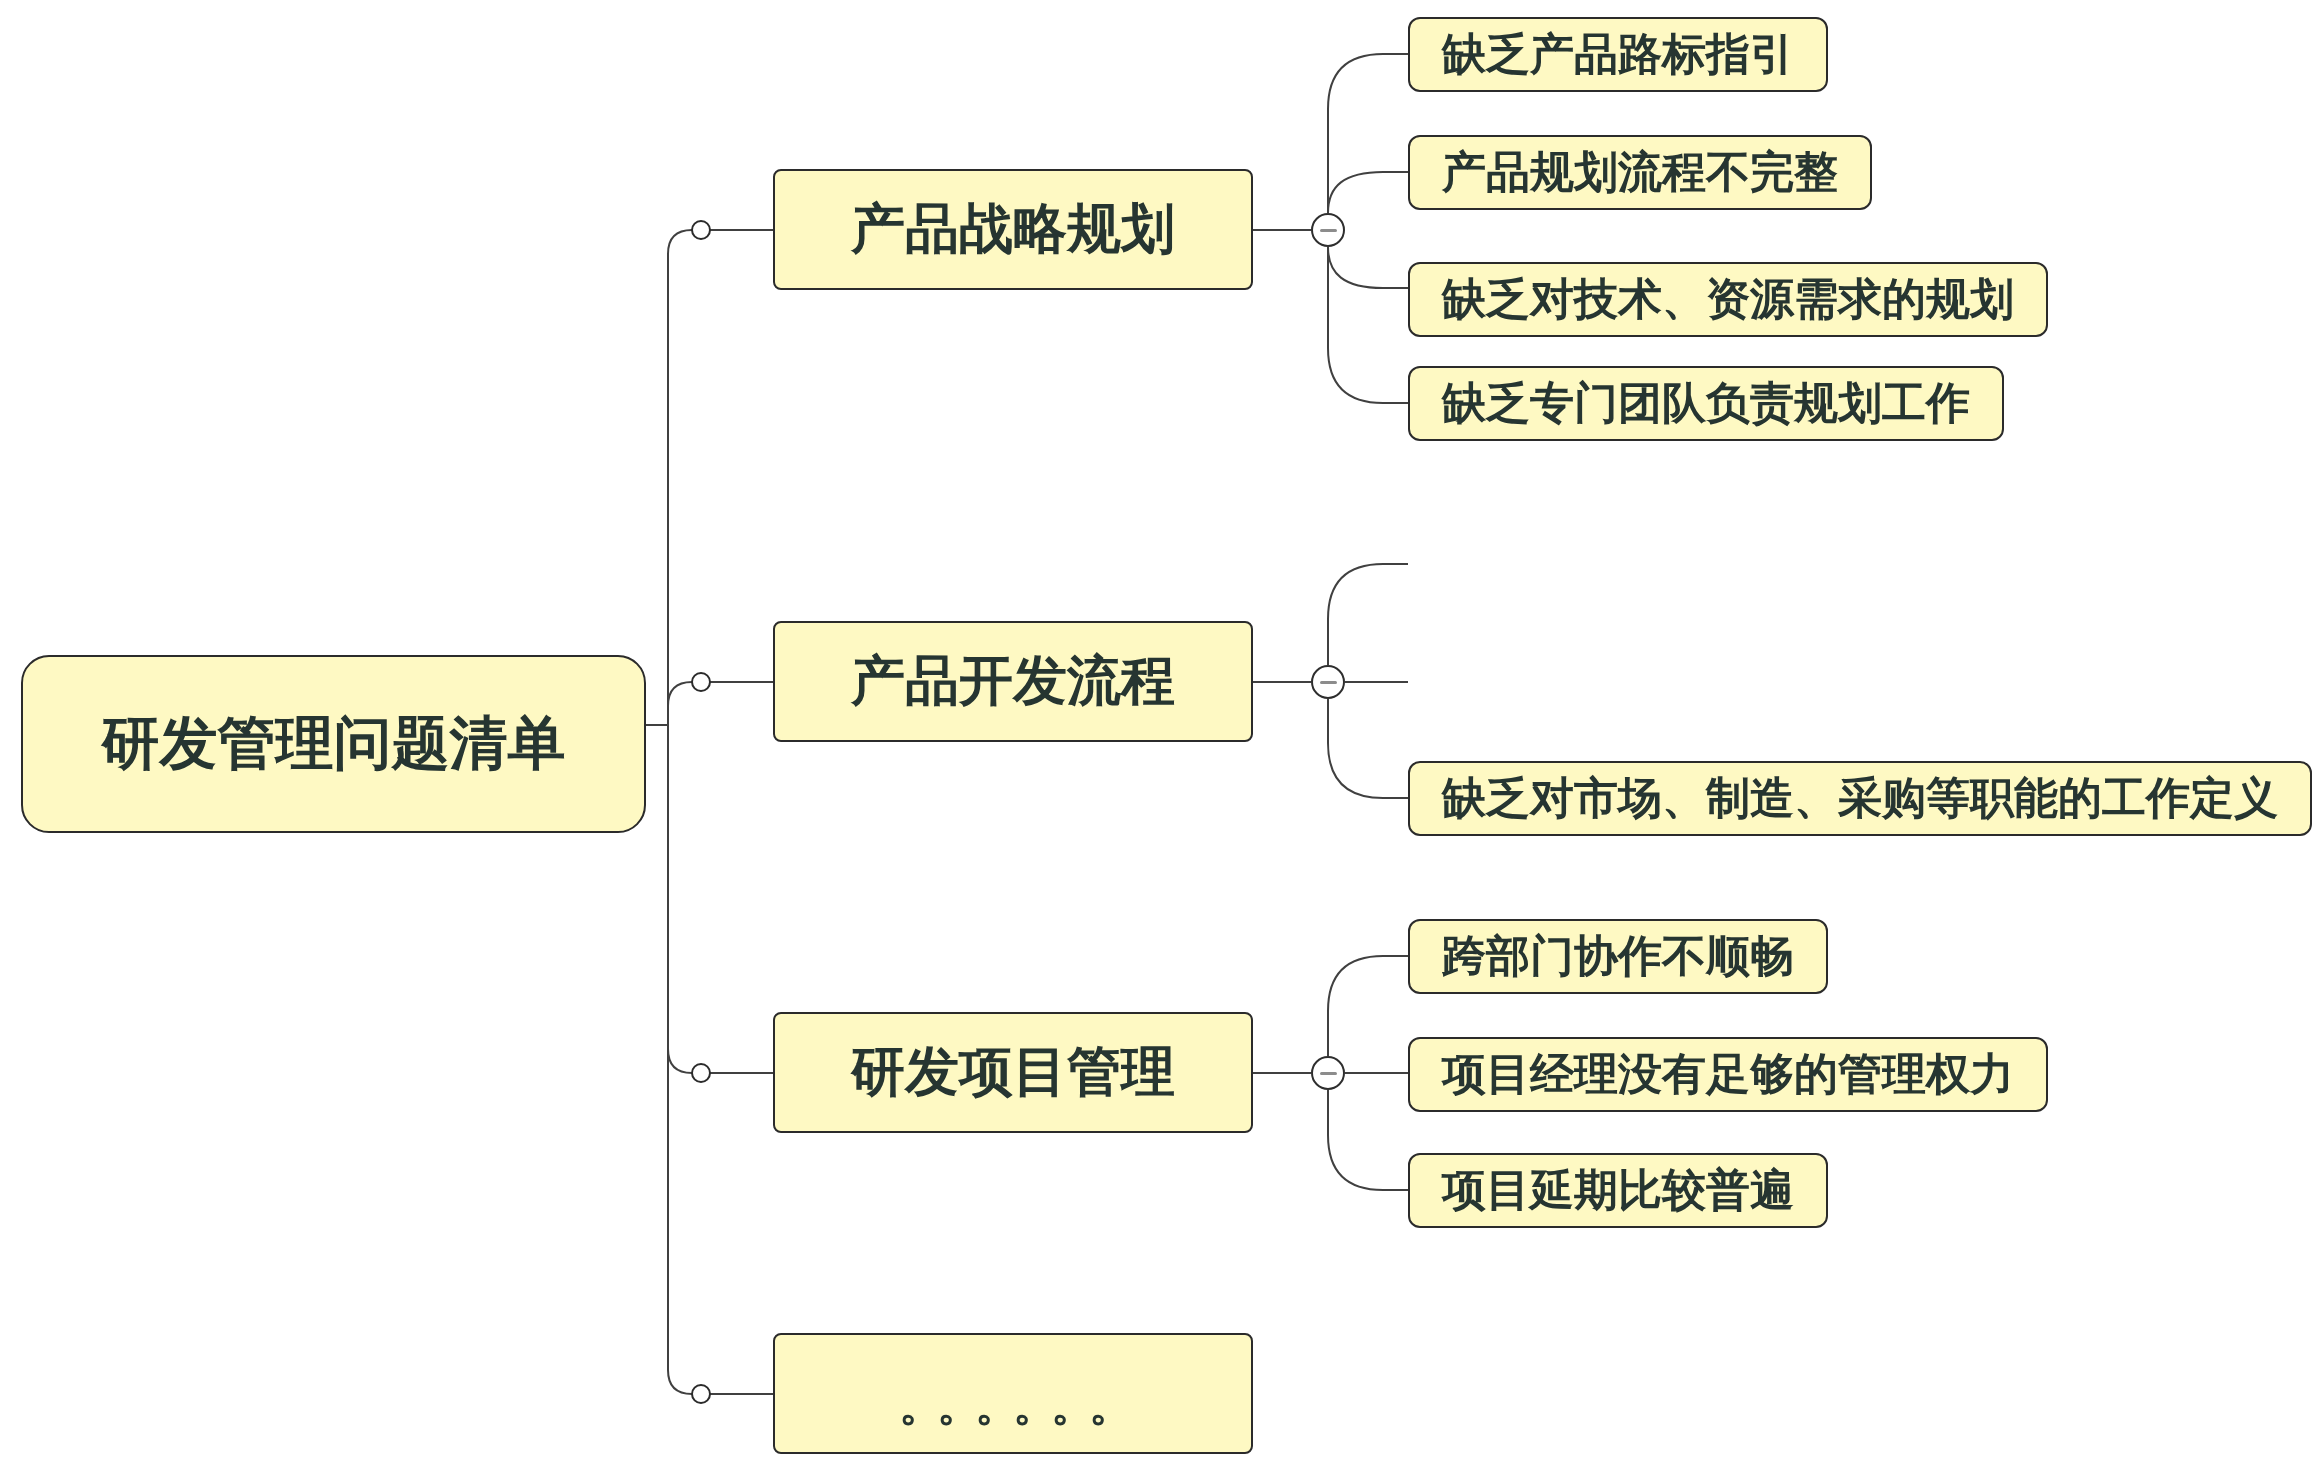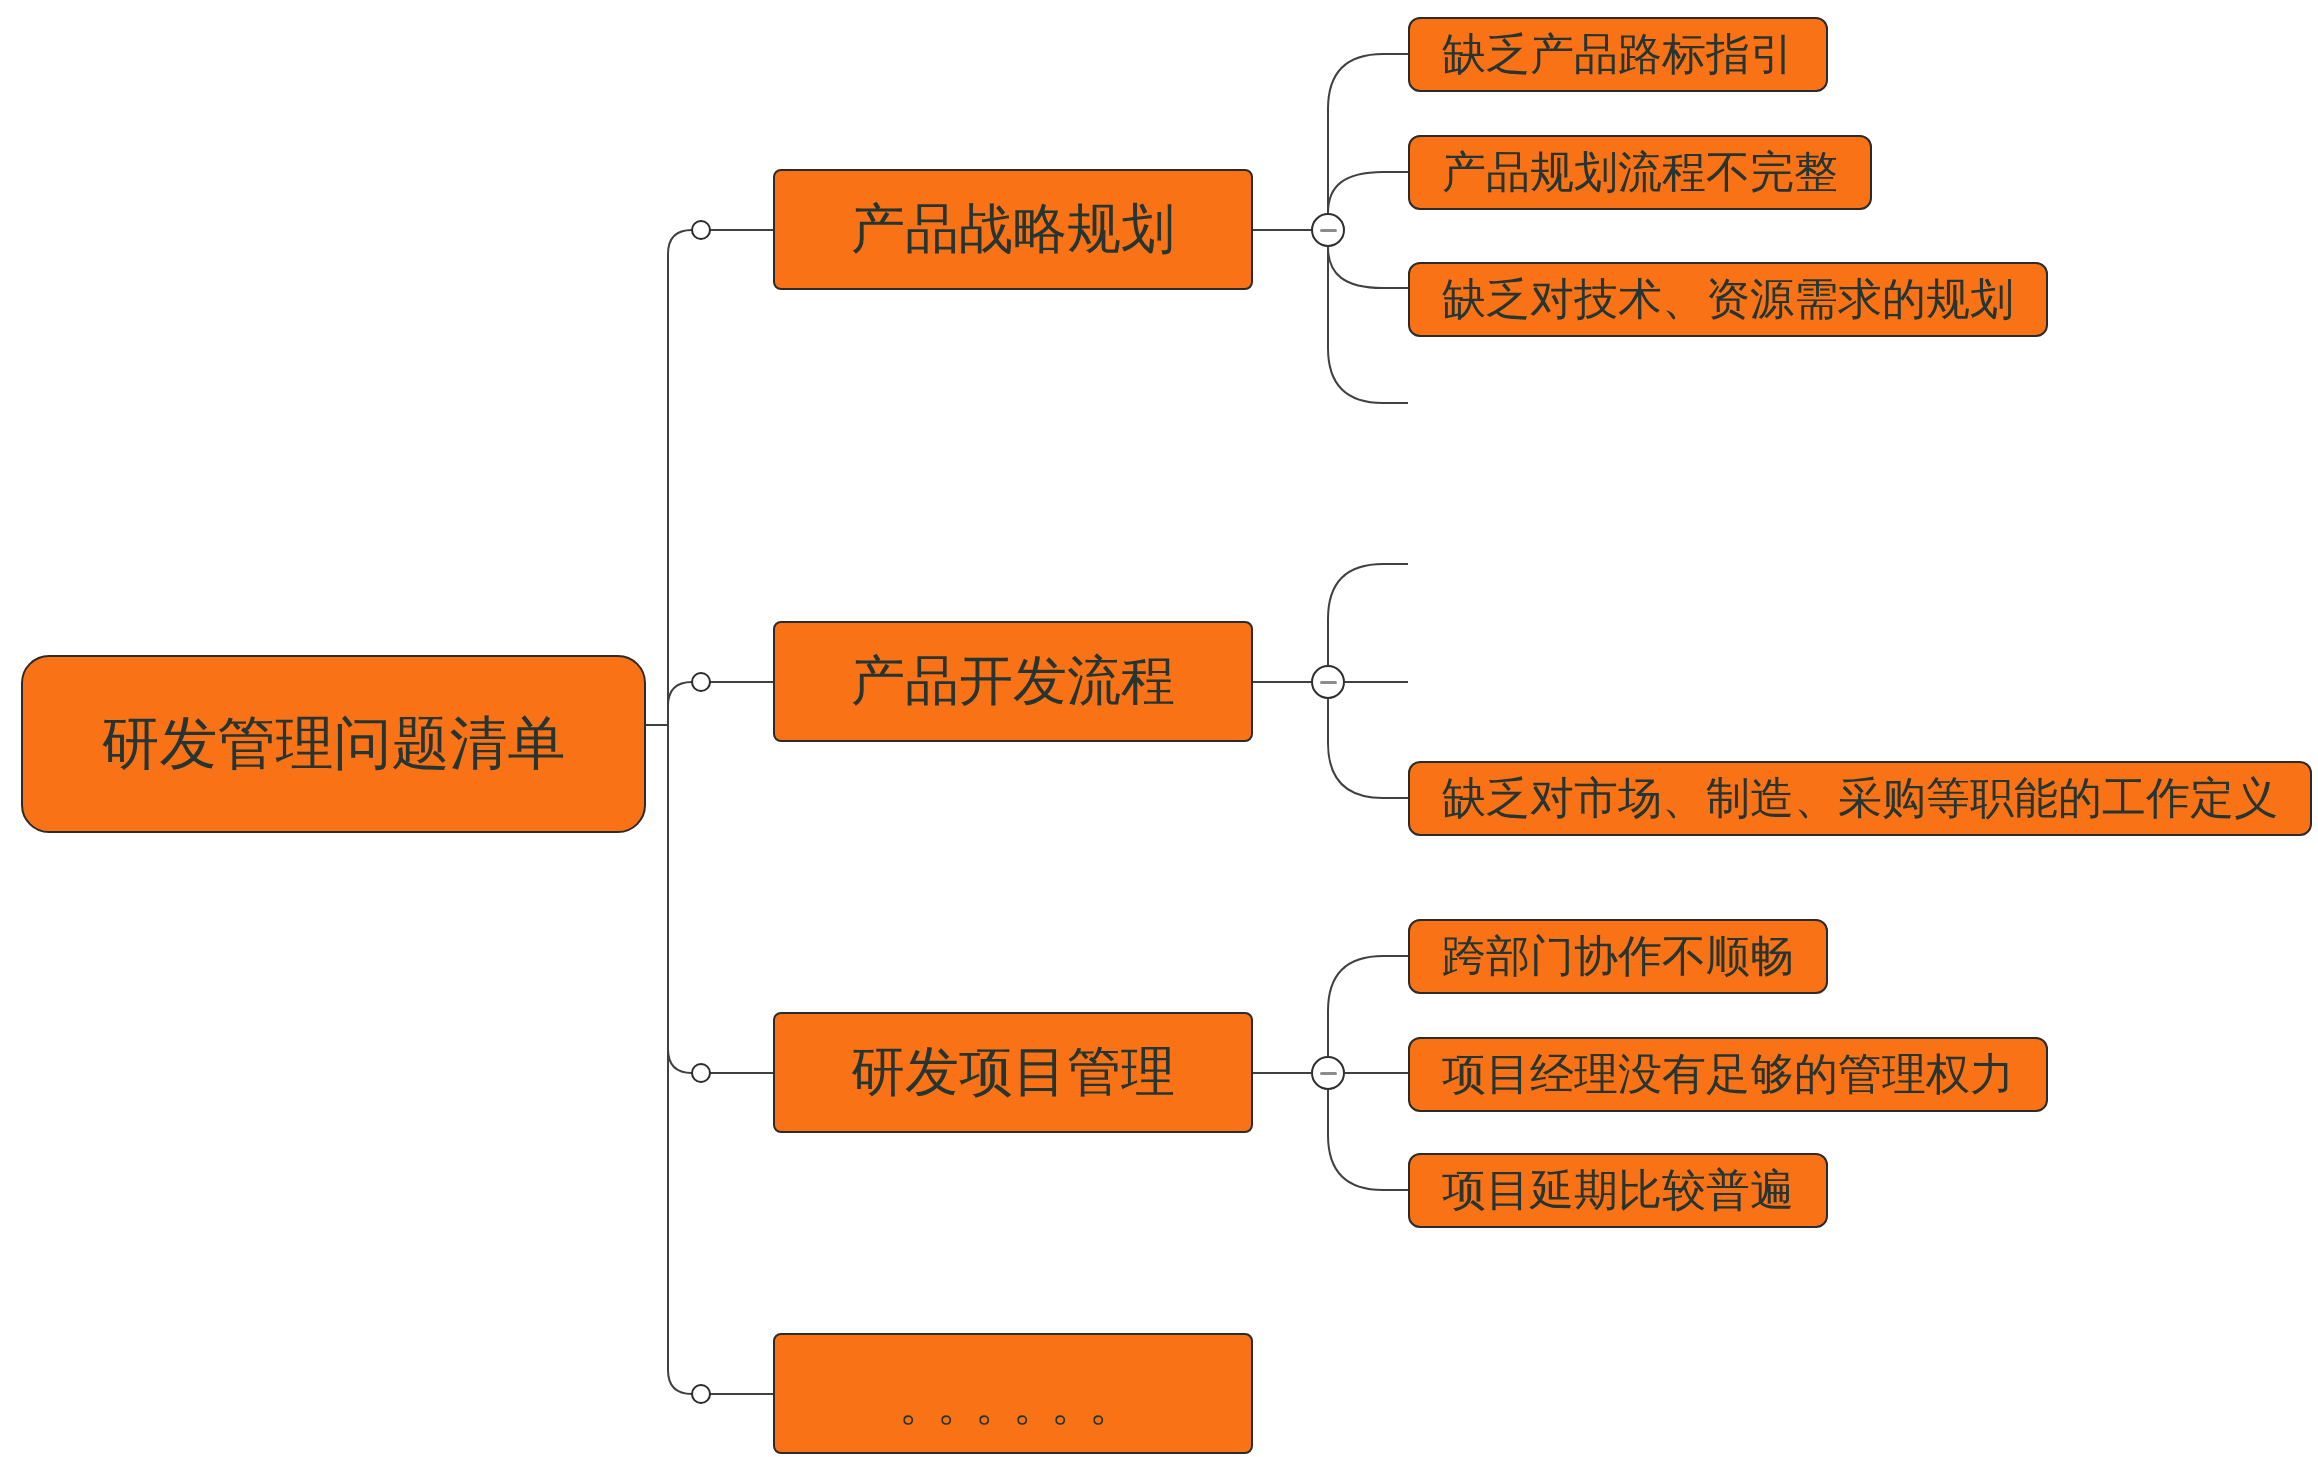--- a/index.html
+++ b/index.html
@@ -16,27 +16,28 @@
     font-family: "Liberation Sans", "DejaVu Sans", sans-serif;
   }
   svg.connectors {
     position: absolute;
     left: 0; top: 0;
     width: 2318px; height: 1457px;
   }
   .node {
     position: absolute;
     box-sizing: border-box;
-    background: #f97316;
+    background: #fef9c3;
     border: 2.5px solid #2b2b2b;
     color: #263531;
     display: flex;
     align-items: center;
     justify-content: center;
     white-space: nowrap;
+    font-weight: bold;
   }
   .root-node {
     left: 21px; top: 655px;
     width: 625px; height: 178px;
     border-radius: 28px;
     font-size: 58px;
   }
   .branch-node {
     left: 773px;
     width: 480px; height: 121px;
@@ -144,20 +145,21 @@
   <div class="collapse-toggle toggle-2">
     <span class="minus-bar"></span>
   </div>
   <div class="collapse-toggle toggle-3">
     <span class="minus-bar"></span>
   </div>
 
   <div class="node child-node" style="top:16.5px">缺乏产品路标指引</div>
   <div class="node child-node" style="top:134.5px">产品规划流程不完整</div>
   <div class="node child-node" style="top:262px">缺乏对技术、资源需求的规划</div>
+  <div class="node child-node" style="top:365.5px">缺乏专门团队负责规划工作</div>
 
   <div class="node child-node" style="top:760.5px">缺乏对市场、制造、采购等职能的工作定义</div>
 
   <div class="node child-node" style="top:1036.5px">项目经理没有足够的管理权力</div>
   <div class="node child-node" style="top:918.5px">跨部门协作不顺畅</div>
   <div class="node child-node" style="top:1152.5px">项目延期比较普遍</div>
 
 </div>
 
 </body></html>

